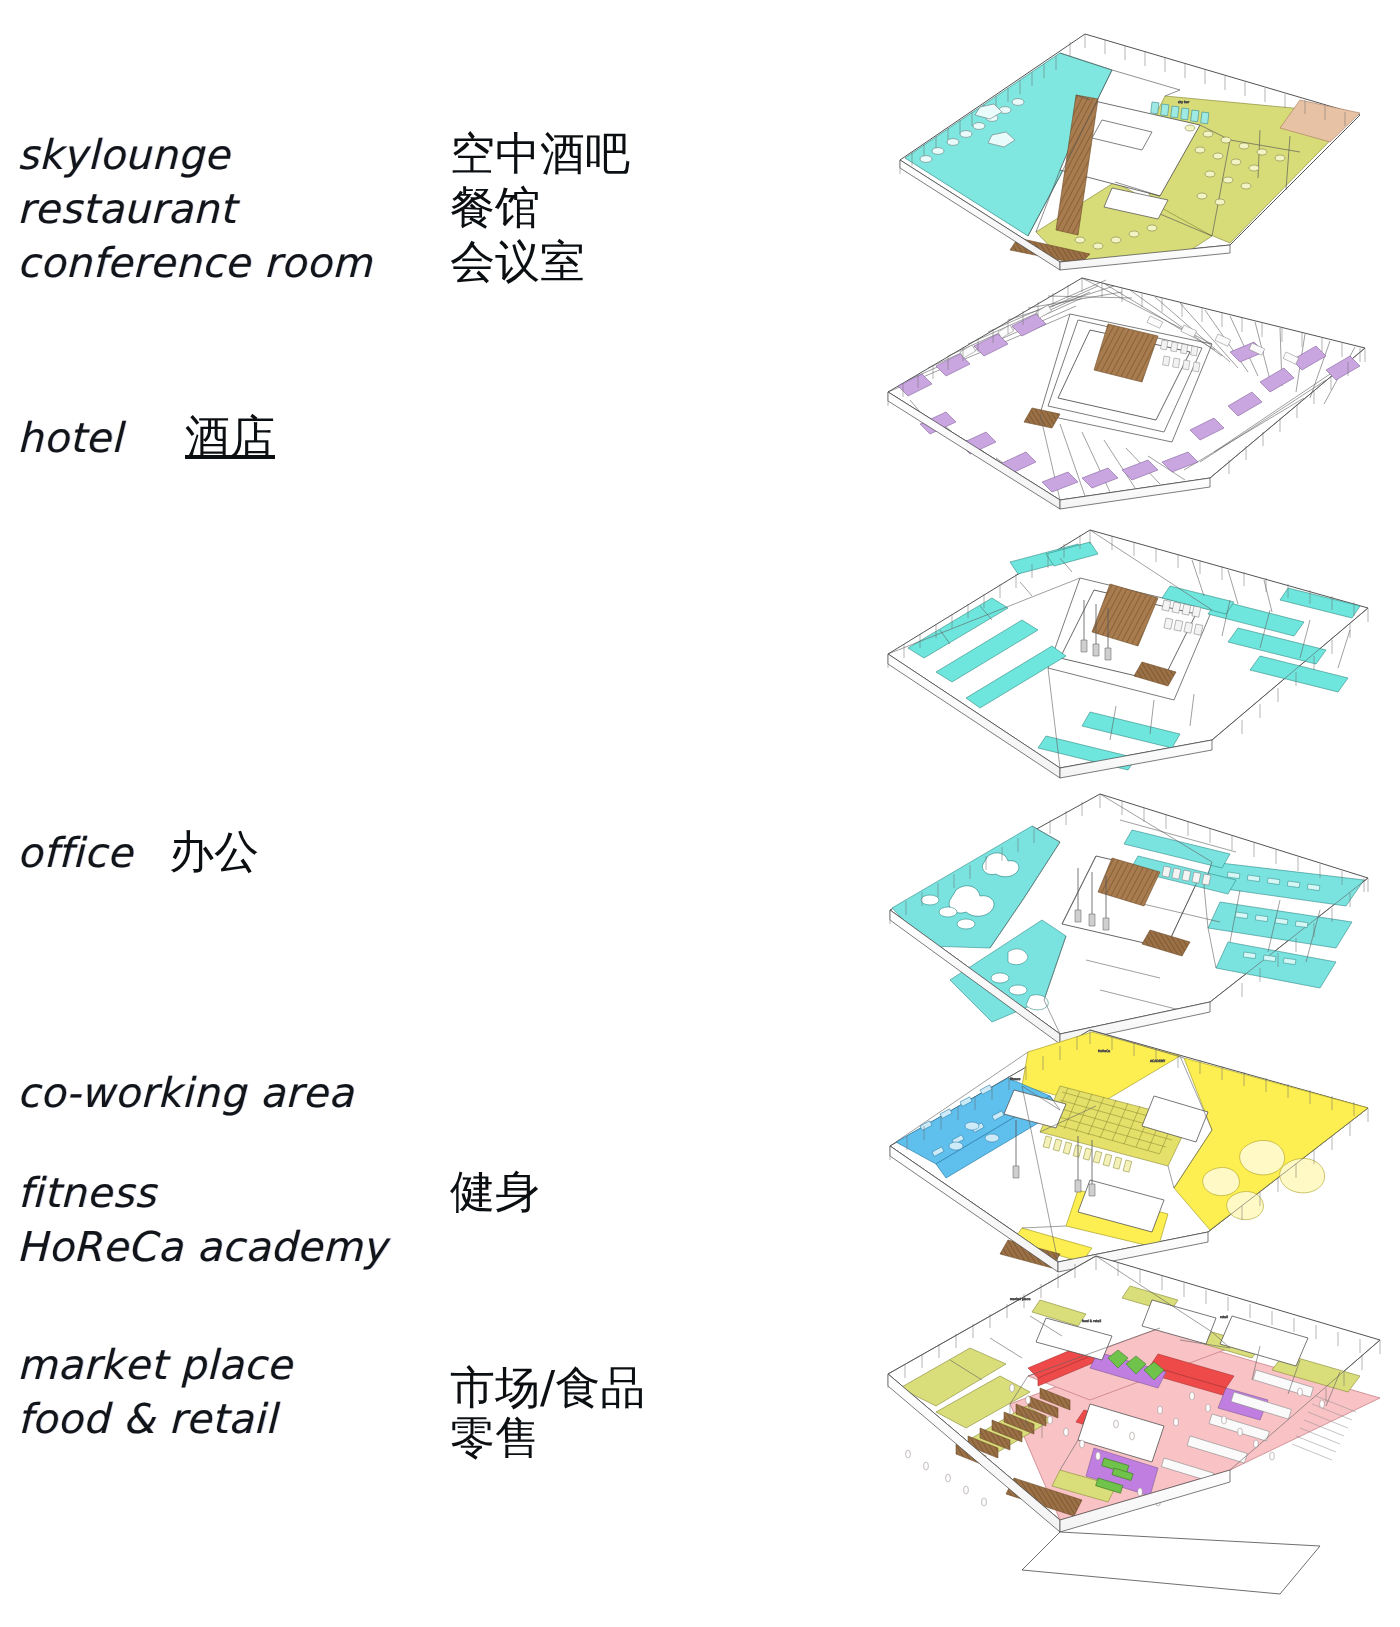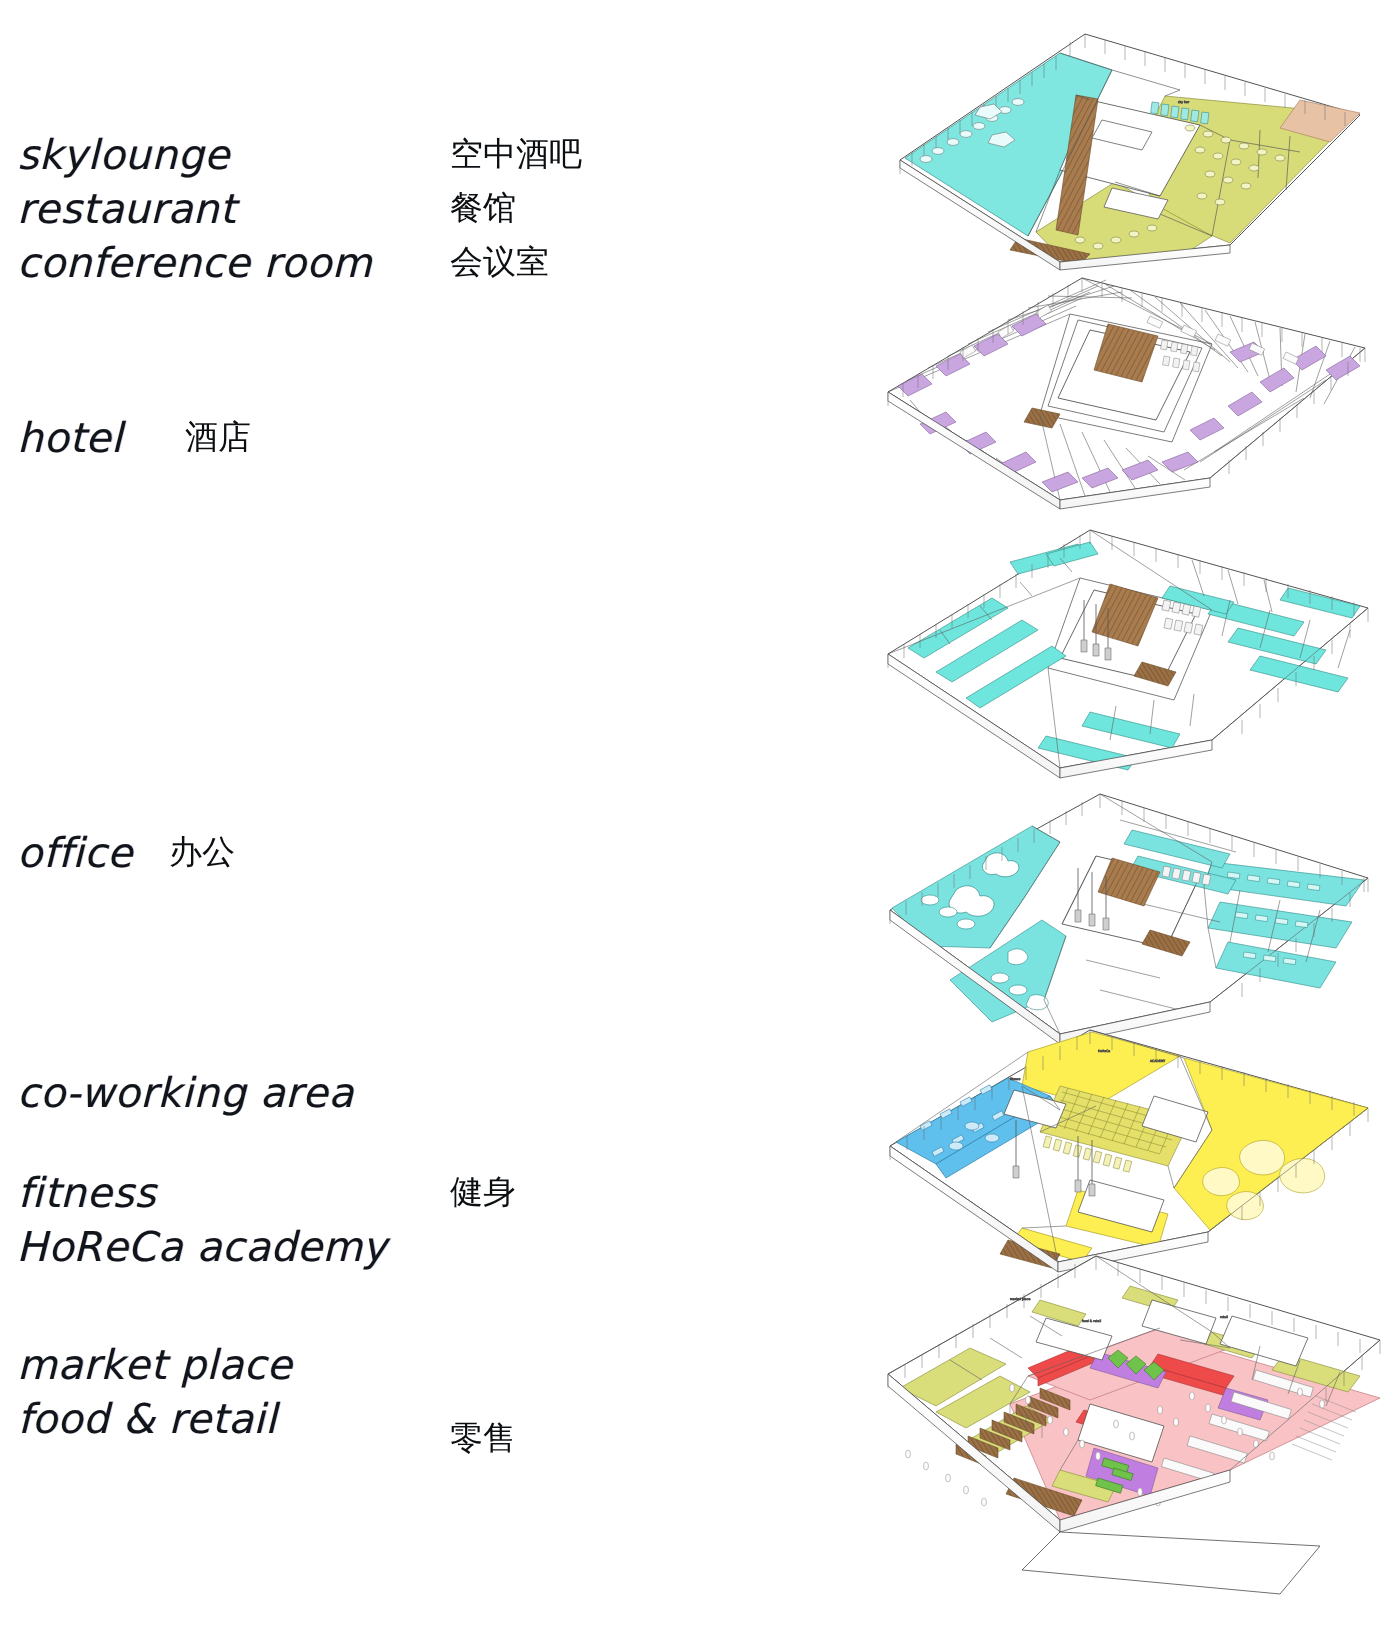--- a/index.html
+++ b/index.html
@@ -22,26 +22,26 @@
     letter-spacing:0.4px;
     color:#111418;
     white-space:nowrap;
     transform:skewX(-3deg);
     text-shadow:0.8px 0 0 rgba(40,80,190,.30), -0.6px 0.4px 0 rgba(190,120,40,.22);
   }
   .cn{
     position:absolute;top:-2px;
     font-family:"DejaVu Sans","Liberation Sans",sans-serif;
     font-weight:500;
-    font-size:33px;line-height:52px;
+    font-size:45px;line-height:52px;
     color:#0c0f12;
     white-space:nowrap;
   }
   .cn.col2{left:450px;}
-  .cn.inlineA{left:185px;}
+  .cn.inlineA{left:185px;text-decoration:underline;}
   .cn.inlineB{left:169px;}
 
   
   .drawing{position:absolute;left:760px;top:0;width:640px;height:1627px;}
   .drawing svg{display:block;}
   .micro{font-family:"DejaVu Sans",sans-serif;font-size:3.1px;fill:#6b6257;}
 </style>
 </head>
 <body>
 
@@ -90,20 +90,21 @@
         <div class="cn col2">健身</div>
       </div>
       <div class="lrow">
         <div class="en">HoReCa academy</div>
       </div>
     </div>
 
     <div class="lgroup" style="top:1340px">
       <div class="lrow">
         <div class="en">market place</div>
+        <div class="cn col2" style="top:22px">市场/食品</div>
       </div>
       <div class="lrow">
         <div class="en">food &amp; retail</div>
         <div class="cn col2" style="top:18px">零售</div>
       </div>
     </div>
 
   </div>
 
   <div class="drawing">

